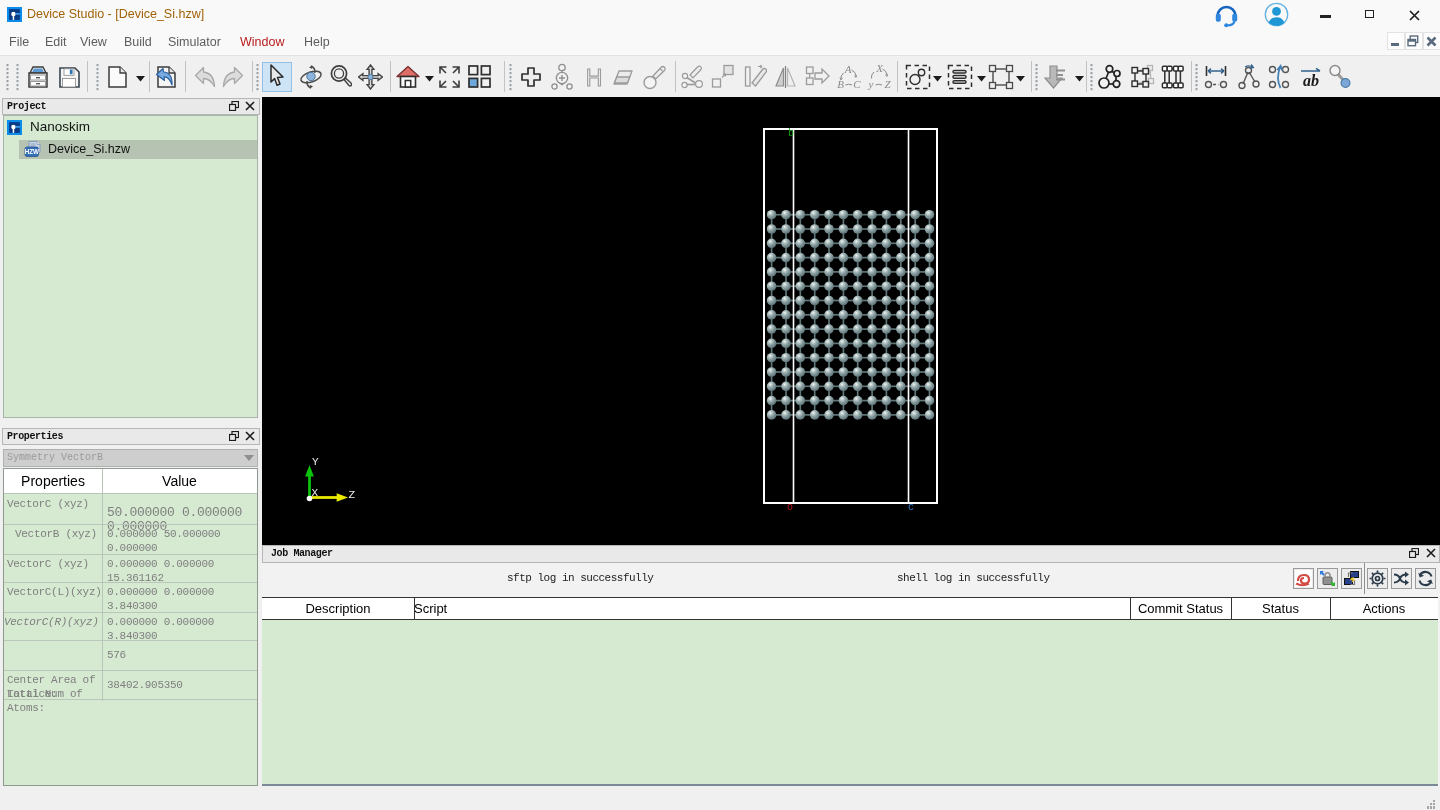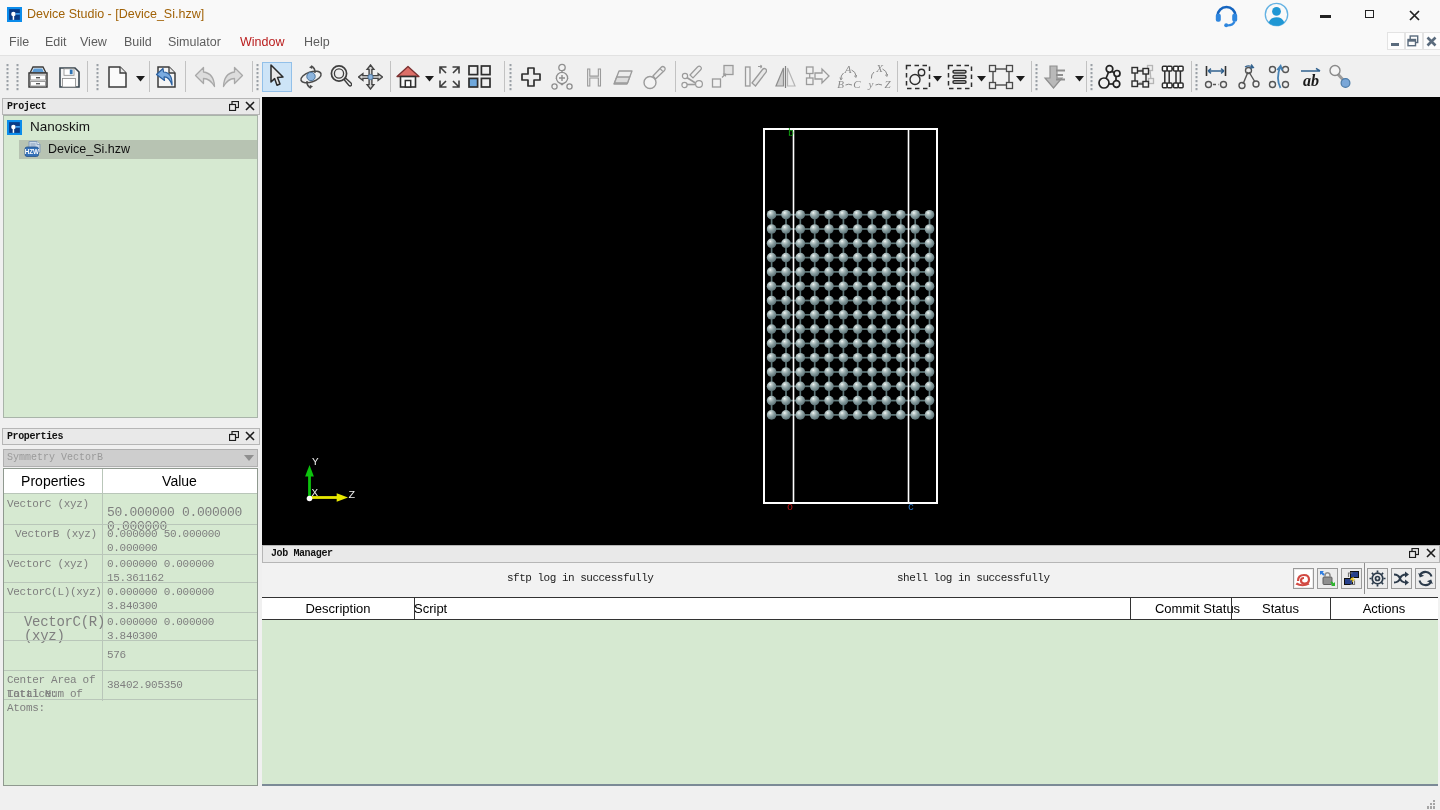--- a/index.html
+++ b/index.html
@@ -481,21 +481,21 @@
 <div class="abs" style="left:4px;top:524px;width:253px;height:1px;background:#b9c6b9;"></div>
 <div class="abs mono" style="left:7px;top:528px;width:96px;font-size:11px;letter-spacing:-0.3px;line-height:13.5px;color:#7f7f7f;margin-left:8px;">VectorB (xyz)</div>
 <div class="abs mono" style="left:107px;top:528px;width:150px;font-size:11px;letter-spacing:-0.3px;line-height:13.5px;color:#7f7f7f;">0.000000 50.000000<br>0.000000</div>
 <div class="abs" style="left:4px;top:554px;width:253px;height:1px;background:#b9c6b9;"></div>
 <div class="abs mono" style="left:7px;top:558px;width:96px;font-size:11px;letter-spacing:-0.3px;line-height:13.5px;color:#7f7f7f;">VectorC (xyz)</div>
 <div class="abs mono" style="left:107px;top:558px;width:150px;font-size:11px;letter-spacing:-0.3px;line-height:13.5px;color:#7f7f7f;">0.000000 0.000000<br>15.361162</div>
 <div class="abs" style="left:4px;top:582px;width:253px;height:1px;background:#b9c6b9;"></div>
 <div class="abs mono" style="left:7px;top:586px;width:96px;font-size:11px;letter-spacing:-0.3px;line-height:13.5px;color:#7f7f7f;">VectorC(L)(xyz)</div>
 <div class="abs mono" style="left:107px;top:586px;width:150px;font-size:11px;letter-spacing:-0.3px;line-height:13.5px;color:#7f7f7f;">0.000000 0.000000<br>3.840300</div>
 <div class="abs" style="left:4px;top:612px;width:253px;height:1px;background:#b9c6b9;"></div>
-<div class="abs mono" style="left:24px;top:616px;width:96px;font-size:14px;letter-spacing:-0.3px;line-height:13.5px;color:#7f7f7f;">VectorC(R)(xyz)</div>
+<div class="abs mono" style="left:4px;top:616px;width:96px;font-size:11px;letter-spacing:-0.3px;line-height:13.5px;color:#7f7f7f;font-style:italic;">VectorC(R)(xyz)</div>
 <div class="abs mono" style="left:107px;top:616px;width:150px;font-size:11px;letter-spacing:-0.3px;line-height:13.5px;color:#7f7f7f;">0.000000 0.000000<br>3.840300</div>
 <div class="abs" style="left:4px;top:640px;width:253px;height:1px;background:#b9c6b9;"></div>
 <div class="abs mono" style="left:7px;top:644px;width:96px;font-size:11px;letter-spacing:-0.3px;line-height:13.5px;color:#7f7f7f;margin-top:44px;">Total Num of<br>Atoms:</div>
 <div class="abs mono" style="left:107px;top:649px;width:150px;font-size:11px;letter-spacing:-0.3px;line-height:13.5px;color:#7f7f7f;">576</div>
 <div class="abs" style="left:4px;top:670px;width:253px;height:1px;background:#b9c6b9;"></div>
 <div class="abs mono" style="left:7px;top:674px;width:96px;font-size:11px;letter-spacing:-0.3px;line-height:13.5px;color:#7f7f7f;">Center Area of<br>Lattice:</div>
 <div class="abs mono" style="left:107px;top:679px;width:150px;font-size:11px;letter-spacing:-0.3px;line-height:13.5px;color:#7f7f7f;">38402.905350</div>
 <div class="abs" style="left:4px;top:699px;width:253px;height:1px;background:#b9c6b9;"></div>
 <svg class="abs" style="left:262px;top:97px" width="1178" height="448" viewBox="0 0 1178 448">
 <defs>
@@ -941,21 +941,21 @@
 <path d="M2.5 10.5 a6.3 6.3 0 0 0 11.5 1.5"></path>
 </g>
 <path d="M1.2 3 l1.6 4.5 l4.3 -1.8z" fill="#2b3a4a"></path>
 <path d="M15.8 14 l-1.6 -4.5 l-4.3 1.8z" fill="#2b3a4a"></path>
   </svg>
 <div class="abs" style="left:1364px;top:563px;width:1px;height:31px;background:#8f8f8f;"></div>
 <div class="abs" style="left:262px;top:597px;width:1176px;height:23px;background:#fff;border-top:1px solid #333;border-bottom:1px solid #333;box-sizing:border-box;"></div>
 <div class="abs" style="left:262px;top:598px;width:152px;height:21px;line-height:21px;font-size:13px;color:#000;text-align:center;">Description</div>
 <div class="abs" style="left:414px;top:598px;width:716px;height:21px;line-height:21px;font-size:13px;color:#000;">Script</div>
 <div class="abs" style="left:414px;top:598px;width:1px;height:21px;background:#333;"></div>
-<div class="abs" style="left:1130px;top:598px;width:101px;height:21px;line-height:21px;font-size:13px;color:#000;text-align:center;margin-left:17px;">Commit Status</div>
+<div class="abs" style="left:1130px;top:598px;width:101px;height:21px;line-height:21px;font-size:13px;color:#000;text-align:center;">Commit Status</div>
 <div class="abs" style="left:1130px;top:598px;width:1px;height:21px;background:#333;"></div>
 <div class="abs" style="left:1231px;top:598px;width:99px;height:21px;line-height:21px;font-size:13px;color:#000;text-align:center;">Status</div>
 <div class="abs" style="left:1231px;top:598px;width:1px;height:21px;background:#333;"></div>
 <div class="abs" style="left:1330px;top:598px;width:108px;height:21px;line-height:21px;font-size:13px;color:#000;text-align:center;">Actions</div>
 <div class="abs" style="left:1330px;top:598px;width:1px;height:21px;background:#333;"></div>
 <div class="abs" style="left:262px;top:620px;width:1176px;height:166px;background:#d6e9d1;border-bottom:2px solid #7b8a96;box-sizing:border-box;"></div>
 <div class="abs" style="left:0;top:786px;width:1440px;height:24px;background:#f0f0f0;"></div>
 <div class="abs" style="left:1433px;top:800px;width:2.2px;height:2.2px;background:#a5a5a5;"></div>
 <div class="abs" style="left:1430px;top:803.2px;width:2.2px;height:2.2px;background:#a5a5a5;"></div>
 <div class="abs" style="left:1433px;top:803.2px;width:2.2px;height:2.2px;background:#a5a5a5;"></div>

